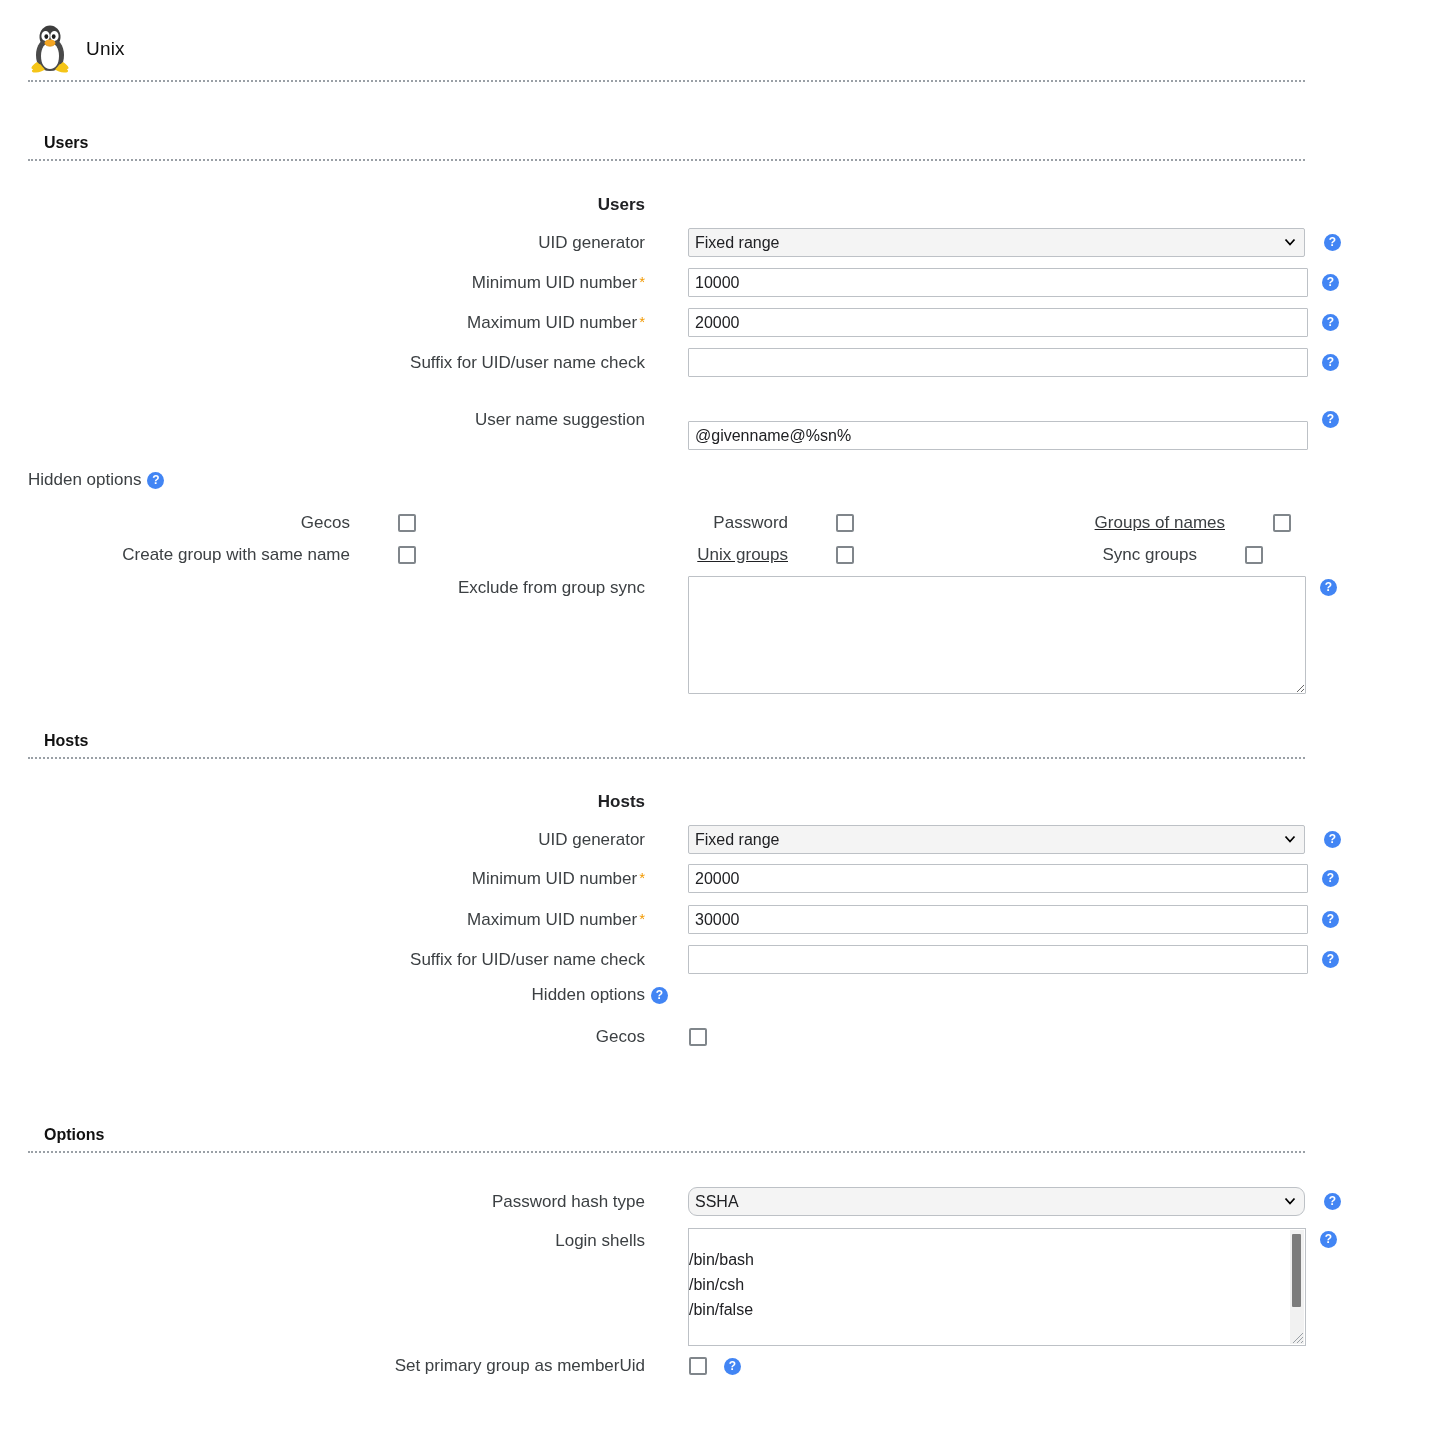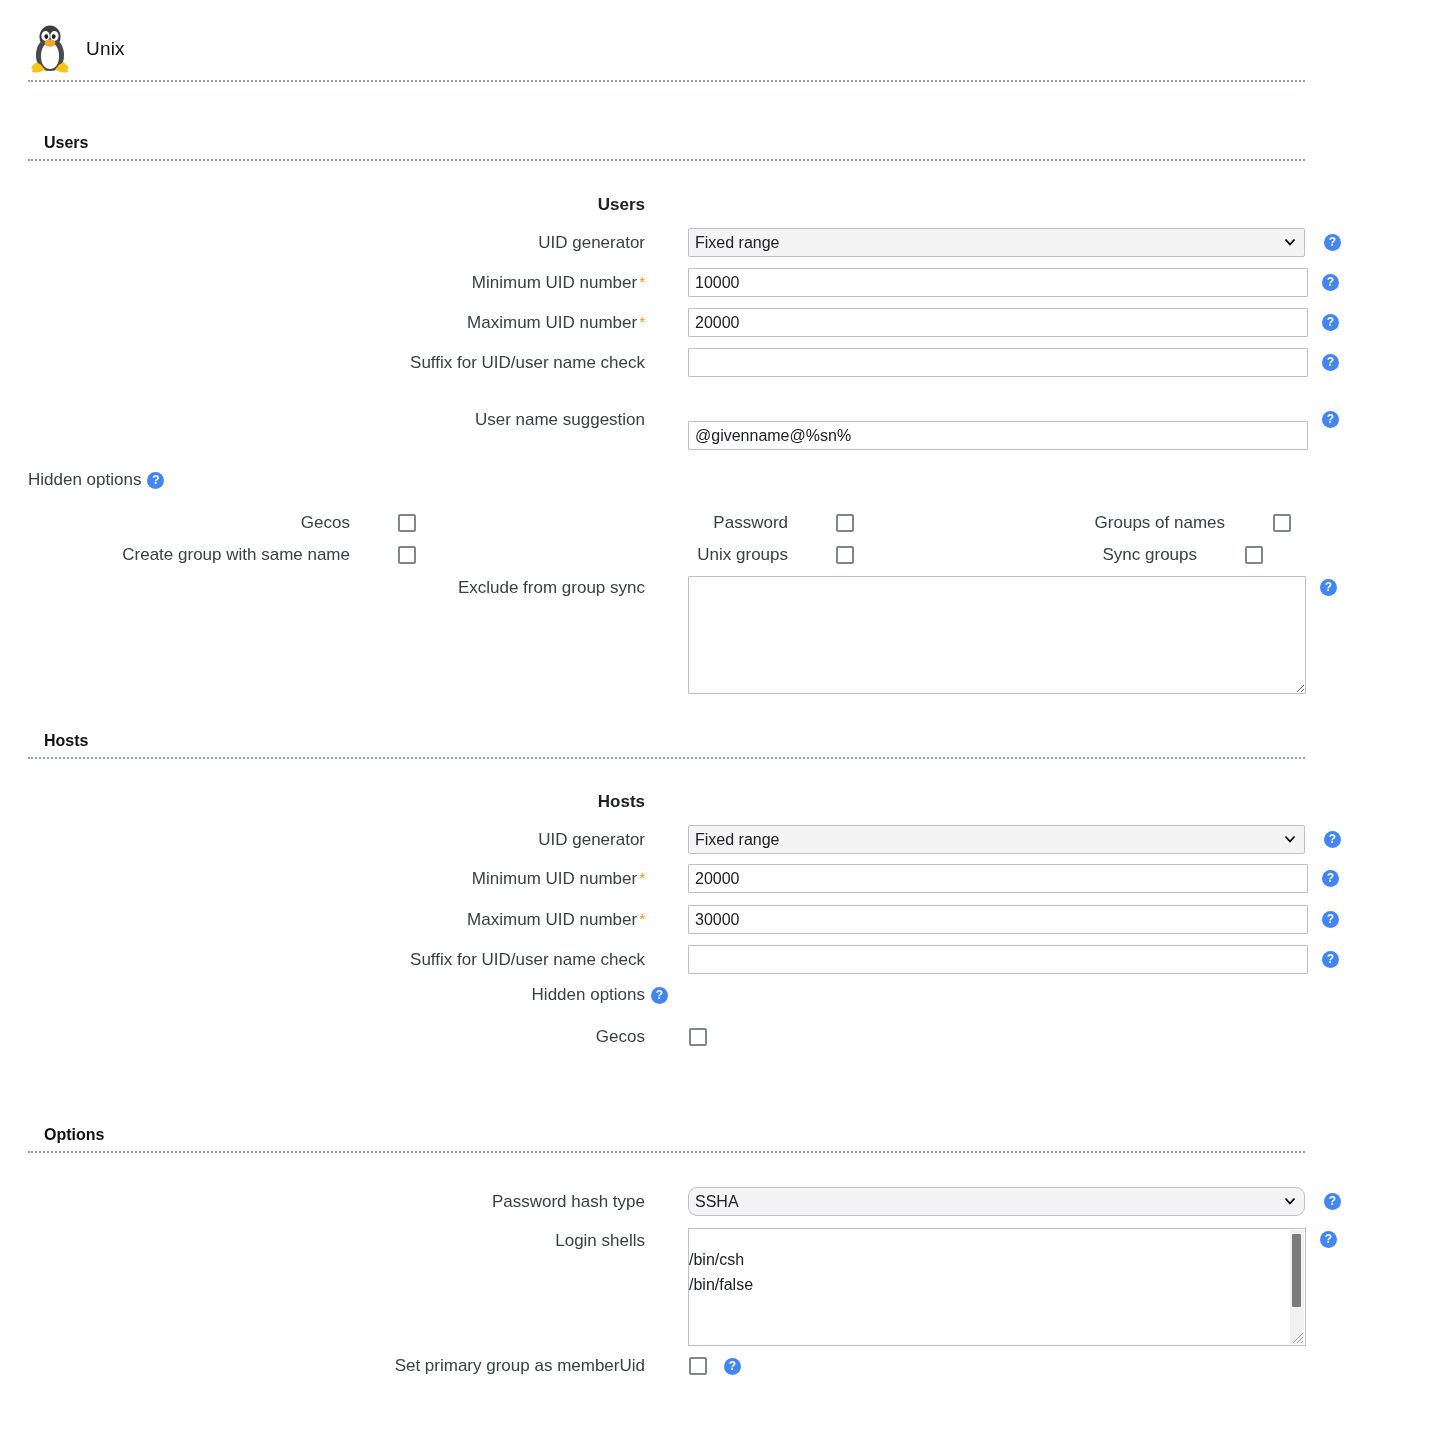--- a/index.html
+++ b/index.html
@@ -173,30 +173,30 @@
   </div>
 
   <div class="row" style="left:95px; top:513px;">
     <span class="lbl" style="width:255px;">Gecos</span>
     <span class="cb" style="margin-left:48px;"></span>
   </div>
   <div class="row" style="left:535px; top:513px;">
     <span class="lbl" style="width:253px;">Password</span>
     <span class="cb" style="margin-left:48px;"></span>
   </div>
-  <div class="row" style="left:972px; top:513px;">
+  <div class="row" style="left:972px; top:513px;text-decoration:underline;">
     <span class="lbl" style="width:253px;">Groups of names</span>
     <span class="cb" style="margin-left:48px;"></span>
   </div>
 
   <div class="row" style="left:95px; top:545px;">
     <span class="lbl" style="width:255px;">Create group with same name</span>
     <span class="cb" style="margin-left:48px;"></span>
   </div>
-  <div class="row" style="left:535px; top:545px;">
+  <div class="row" style="left:535px; top:545px;text-decoration:underline;">
     <span class="lbl" style="width:253px;">Unix groups</span>
     <span class="cb" style="margin-left:48px;"></span>
   </div>
   <div class="row" style="left:944px; top:545px;">
     <span class="lbl" style="width:253px;">Sync groups</span>
     <span class="cb" style="margin-left:48px;"></span>
   </div>
 
   <div class="row" style="left:310px; top:576px; align-items:flex-start;">
     <span class="lbl" style="width:335px; padding-top:2px;">Exclude from group sync</span>
@@ -267,20 +267,21 @@
         <path d="M1.5 3.5L6 8.5l4.5-5" fill="none" stroke="#000" stroke-width="1.8"></path>
       </svg>
     </span>
     <span class="help" style="margin-left:19px;">?</span>
   </div>
 
   <div class="row" style="left:310px; top:1228px; align-items:flex-start;">
     <span class="lbl" style="width:335px; padding-top:3px;">Login shells</span>
     <span class="shells" style="width:618px; height:118px; margin-left:43px;">
       <span class="shells-inner">
+        <div class="shell-line">/bin/bash</div>
         <div class="shell-line">/bin/csh</div>
         <div class="shell-line">/bin/false</div>
         
       </span>
       <span class="sb-track">
         <span class="sb-thumb"></span>
       </span>
       <svg class="grip" viewBox="0 0 14 14">
         <path d="M13 3L3 13M13 7L7 13M13 11L11 13" stroke="#9aa0a6" stroke-width="1" fill="none"></path>
       </svg>

